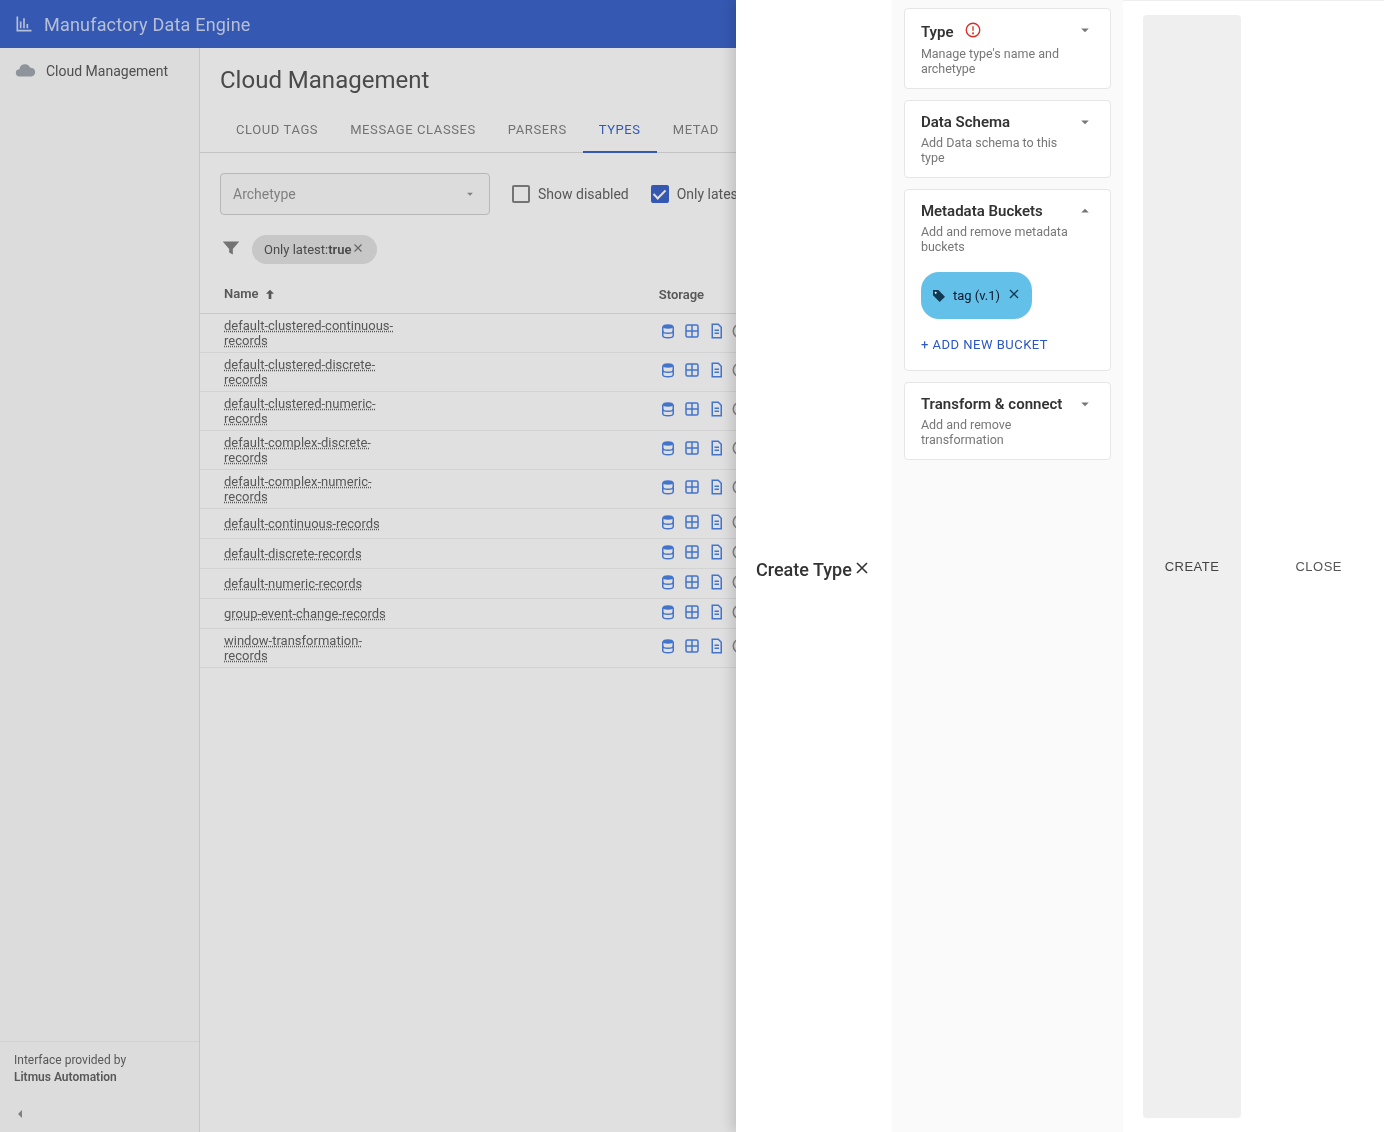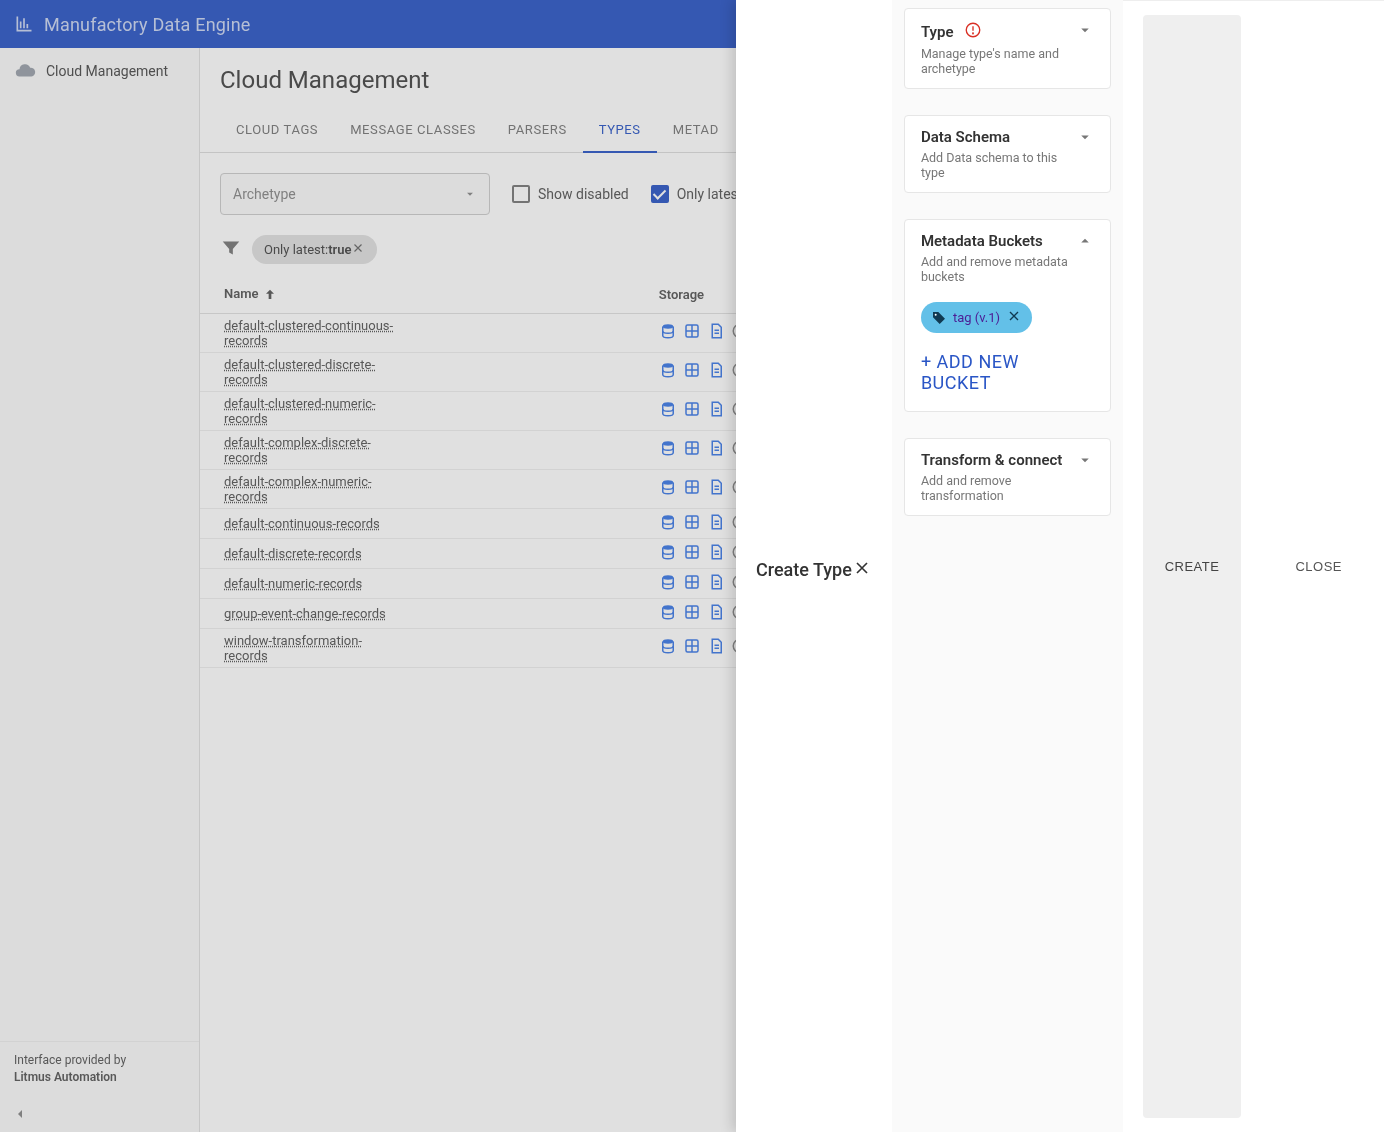--- a/index.html
+++ b/index.html
@@ -53,33 +53,33 @@
   
   .dim { position:absolute; left:0; right:648px; top:0; bottom:0; background:rgba(100,100,100,0.20); pointer-events:none; }
 
   
   .drawer { position:absolute; right:0; top:0; bottom:0; width:648px; background:#fff; box-shadow:-4px 0 12px rgba(0,0,0,.15); display:flex; flex-direction:row; z-index:10; }
   .drawer-header { display:flex; align-items:center; justify-content:space-between; padding:14px 20px 8px; }
   .drawer-header h2 { margin:0; font-size:18px; font-weight:500; color:#333;}
   .drawer-header .close-btn { cursor:pointer; }
   .drawer-header .close-btn svg { width:20px; height:20px; fill:#333;}
   .drawer-body { flex:1; overflow:auto; padding:8px 12px; background:#fafafa; }
-  .section { background:#fff; border:1px solid #e6e6e6; border-radius:4px; margin-bottom:26px; }
+  .section { background:#fff; border:1px solid #e6e6e6; border-radius:4px; margin-bottom:11px; }
   .section-head { padding:12px 16px; display:flex; justify-content:space-between; align-items:flex-start; cursor:pointer; }
   .section-head-left { display:flex; flex-direction:column; }
   .section-title-row { display:flex; align-items:center; gap:10px; }
   .section-title { font-size:15px; font-weight:600; color:#333;}
   .section-desc { font-size:12.5px; color:#777; margin-top:4px;}
   .section-caret svg { width:18px; height:18px; fill:#777;}
   .warn-icon svg{ width:18px; height:18px; fill:none; stroke:#d93025; stroke-width:1.8;}
   .section-body { padding:6px 16px 18px; }
-  .bucket-chip { display:inline-flex; align-items:center; gap:6px; background:#63c0e8; color:#4c1d95; border-radius:18px; padding:6px 10px; font-size:13px;}
+  .bucket-chip { display:inline-flex; align-items:center; gap:6px; background:#63c0e8; color:#0f172a; border-radius:18px; padding:14px 10px; font-size:13px;}
   .bucket-chip svg { width:16px; height:16px; fill:#103a52;}
   .bucket-chip .chip-x { cursor:pointer;}
-  .add-bucket-btn { margin-top:18px; color:#2a56c6; font-size:18px; letter-spacing:.5px; cursor:pointer; text-transform:uppercase;}
+  .add-bucket-btn { margin-top:18px; color:#2a56c6; font-size:13px; letter-spacing:.5px; cursor:pointer; text-transform:uppercase;}
   .drawer-footer { padding:14px 20px; display:flex; gap:32px; border-top:1px solid #eee; }
   .btn { padding:10px 22px; border-radius:4px; font-size:13px; letter-spacing:.5px; cursor:pointer; text-transform:uppercase; border:none; background:none;}
   .btn.primary { background:#efefef; color:#444; }
   .btn.flat { color:#555; }
 </style>
 </head>
 <body>
 
 <div class="topbar">
   <svg class="logo-icon" viewBox="0 0 24 24">

